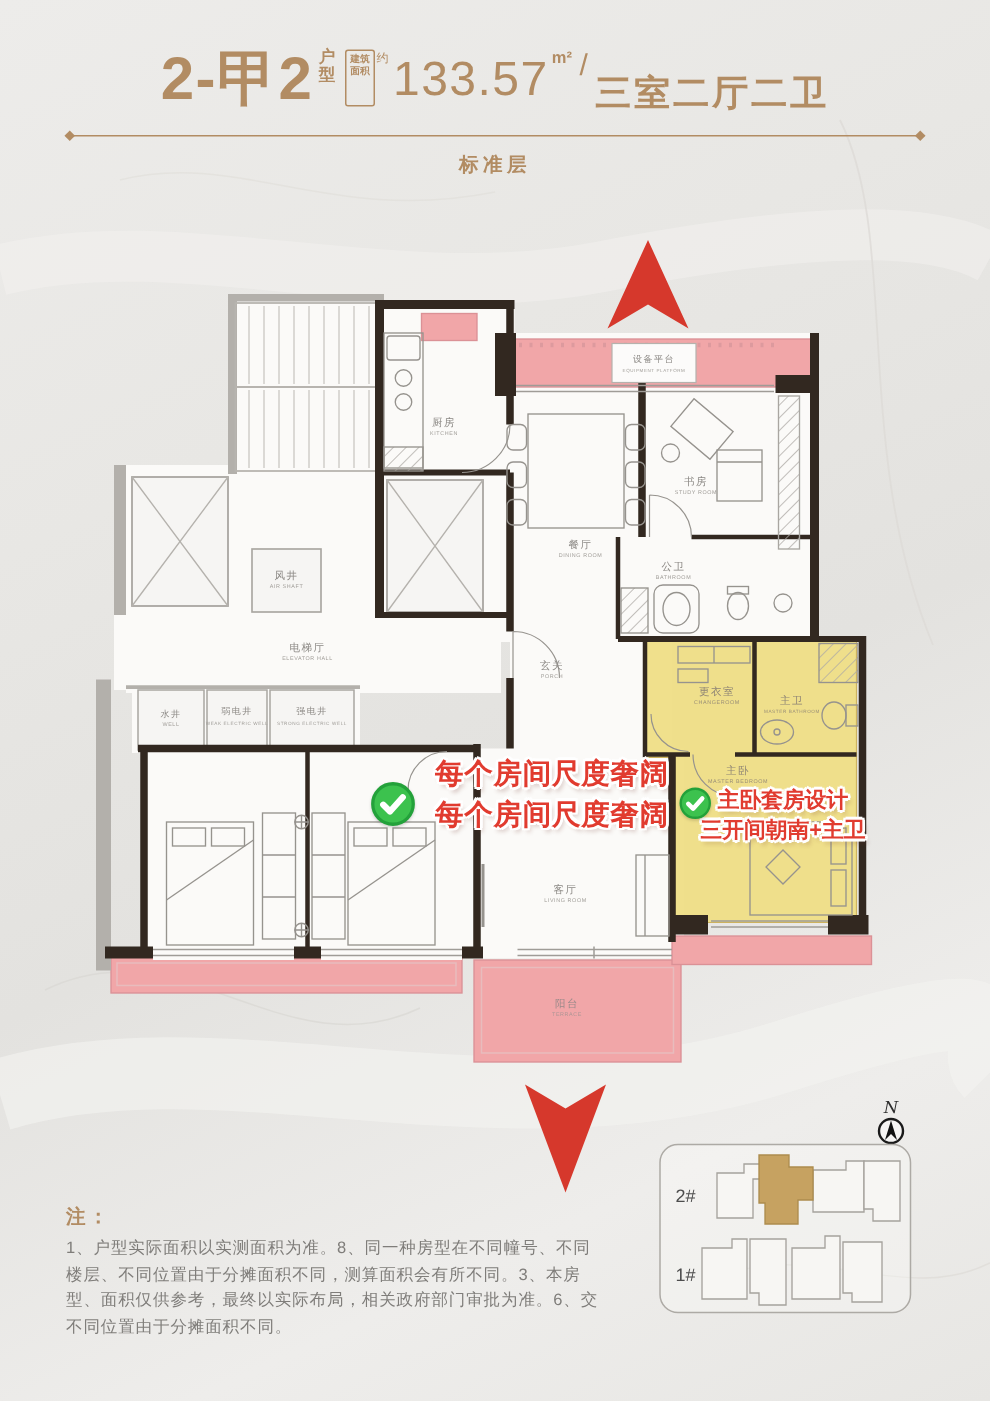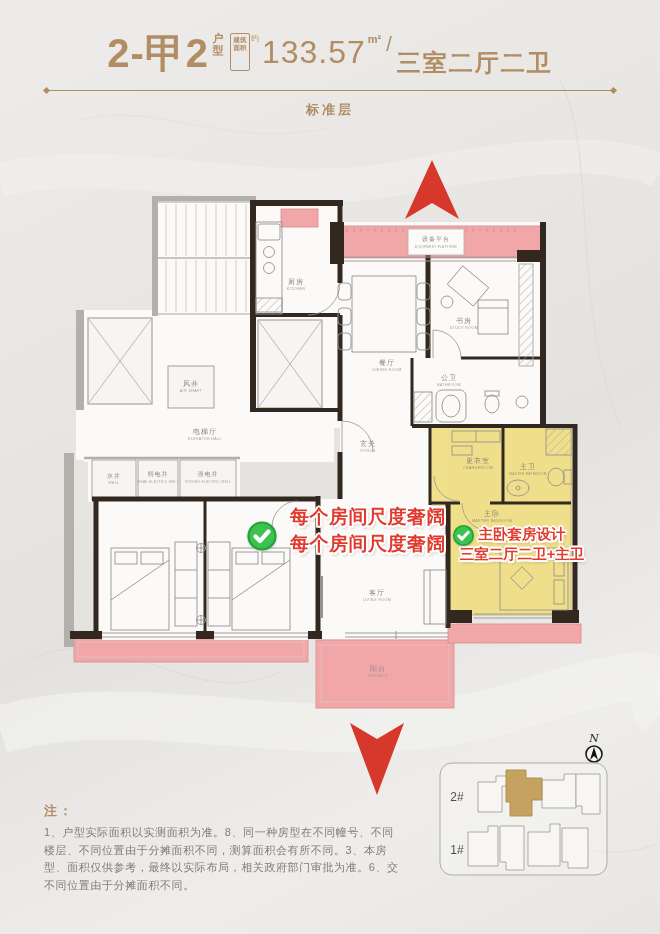--- a/index.html
+++ b/index.html
@@ -323,21 +323,21 @@
 </div>
 
 <div class="check check-right">
   <svg viewBox="0 0 32 32">
         <circle cx="16" cy="16" r="13.5" fill="#3cc24e" stroke="#23a13a" stroke-width="2.2"></circle>
         <path d="M9.5,16.5 L14,21 L22.5,11.5" stroke="#fff" stroke-width="4.2" fill="none" stroke-linecap="round" stroke-linejoin="round"></path>
       </svg>
 </div>
 <div class="anno anno-right">
   <div>主卧套房设计</div>
-  <div>三室二厅二卫+主卫</div>
+  <div>三开间朝南+主卫</div>
 </div>
 
 <div class="notes">
   <div class="notes-label">注：</div>
   <div class="notes-line">1、户型实际面积以实测面积为准。8、同一种房型在不同幢号、不同</div>
   <div class="notes-line">楼层、不同位置由于分摊面积不同，测算面积会有所不同。3、本房</div>
   <div class="notes-line">型、面积仅供参考，最终以实际布局，相关政府部门审批为准。6、交</div>
   <div class="notes-line">不同位置由于分摊面积不同。</div>
 </div>
 

